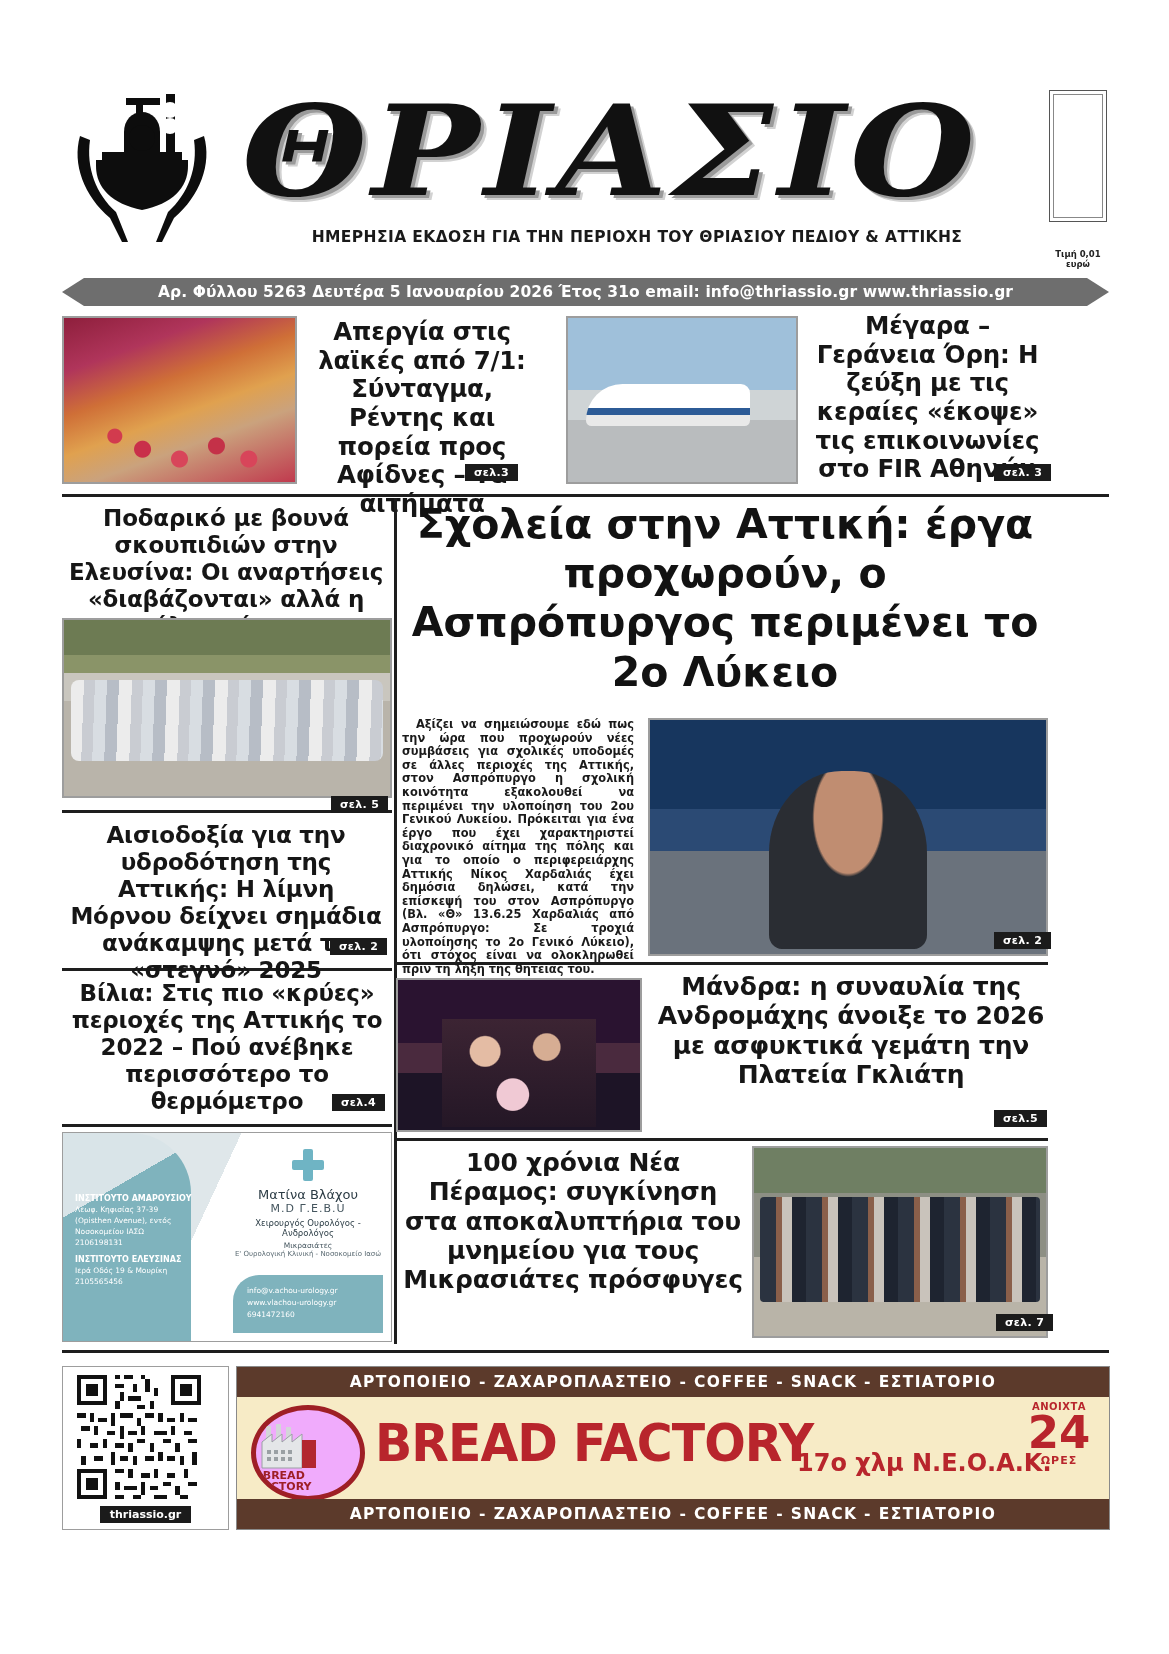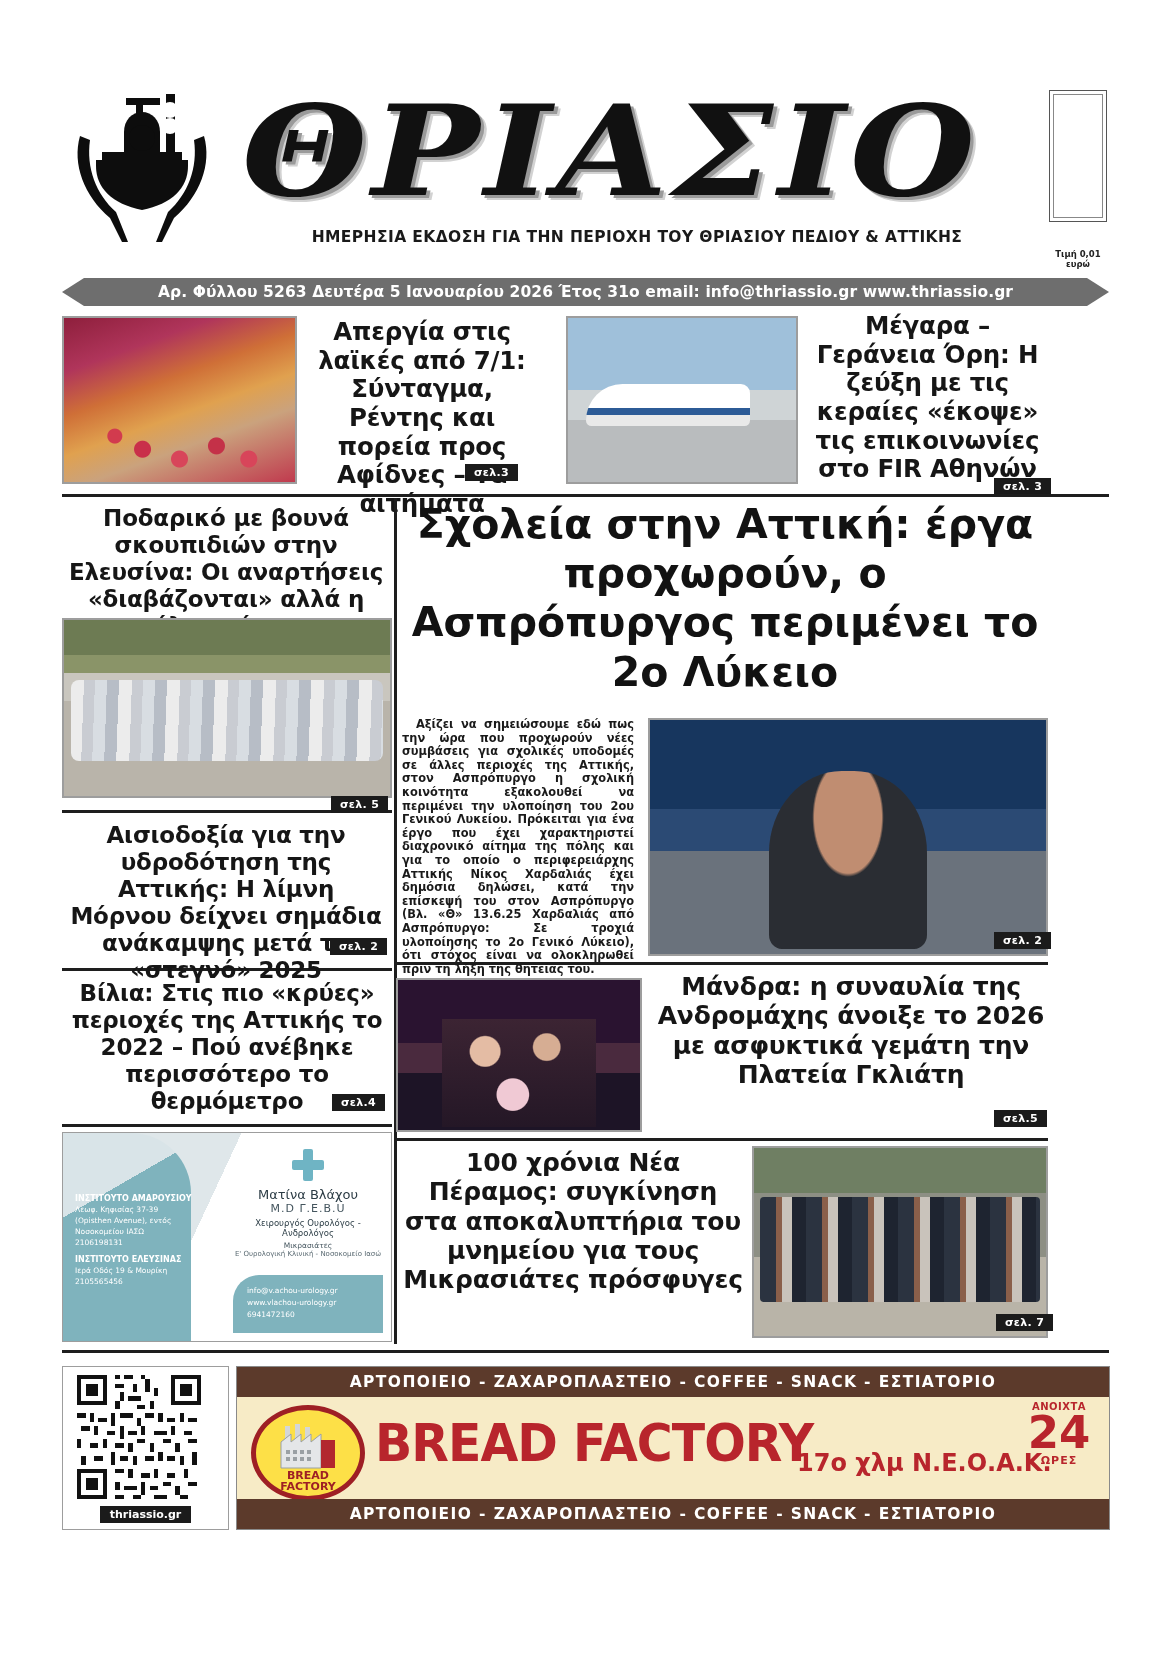--- a/index.html
+++ b/index.html
@@ -80,22 +80,22 @@
   .qr-label{position:absolute;left:0;right:0;bottom:7px;text-align:center;}
   .qr-label span{background:#1b1b1b;color:#fff;font-size:11px;font-weight:700;padding:2px 10px;}
   .bread{position:absolute;left:236px;top:1366px;width:872px;height:162px;border:1px solid #8a8a8a;background:#f5e7bf;overflow:hidden;}
   .bread-strip{position:absolute;left:0;width:100%;height:30px;background:#5c3a2b;color:#fff;
     display:flex;align-items:center;justify-content:center;
     font-size:15.5px;font-weight:700;letter-spacing:1.4px;}
   .bread-top{top:0;}
   .bread-bot{bottom:0;}
   .bread-mid{position:absolute;left:0;top:30px;right:0;bottom:30px;background:#f7ebc6;}
   .bread-logo{position:absolute;left:14px;top:8px;width:104px;height:86px;border-radius:50%;
-    background:#fde047;border:5px solid #9e1f25;display:flex;flex-direction:column;
-    align-items:center;justify-content:flex-end;overflow:hidden;}
+    background:#f0abfc;border:5px solid #9e1f25;display:flex;flex-direction:column;
+    align-items:flex-start;justify-content:flex-end;overflow:hidden;}
   .bread-logo-name{font-size:11px;font-weight:700;color:#9e1f25;line-height:11px;text-align:center;padding-bottom:4px;}
   .bread-title{position:absolute;left:138px;top:16px;font-size:52px;font-weight:700;color:#b8252c;
     letter-spacing:-1px;font-family:"DejaVu Sans","Liberation Sans",sans-serif;transform:scaleX(.94);transform-origin:left;}
   .bread-sub{position:absolute;left:560px;top:52px;font-size:24px;font-weight:700;color:#b8252c;}
   .bread-24{position:absolute;right:10px;top:4px;width:80px;text-align:center;color:#b8252c;}
   .bread-24 .o{font-size:10px;font-weight:700;letter-spacing:.5px;}
   .bread-24 .n{font-size:45px;font-weight:700;line-height:42px;}
   .bread-24 .h{font-size:11px;font-weight:700;letter-spacing:1px;}
 
   
@@ -175,21 +175,21 @@
   <div class="photo teaser-l-photo">
     <div class="im im-market"></div>
   </div>
   <div class="hl teaser-l-text">Απεργία στις λαϊκές από 7/1: Σύνταγμα, Ρέντης και πορεία προς Αφίδνες – Τα αιτήματα</div>
   <div class="pagetag" style="left:465px;top:464px;">σελ.3</div>
 
   <div class="photo teaser-r-photo">
     <div class="im im-airport" style="position:relative;"></div>
   </div>
   <div class="hl teaser-r-text">Μέγαρα – Γεράνεια Όρη: Η ζεύξη με τις κεραίες «έκοψε» τις επικοινωνίες στο FIR Αθηνών</div>
-  <div class="pagetag" style="left:994px;top:478px;">σελ. 3</div>
+  <div class="pagetag" style="left:994px;top:464px;">σελ. 3</div>
 
   <div class="rule" style="left:62px;top:494px;width:1047px;height:3px;"></div>
   <div class="rule" style="left:394px;top:498px;width:3px;height:846px;"></div>
   <div class="rule" style="left:62px;top:810px;width:330px;height:3px;"></div>
   <div class="rule" style="left:62px;top:968px;width:330px;height:3px;"></div>
   <div class="rule" style="left:62px;top:1124px;width:330px;height:3px;"></div>
   <div class="rule" style="left:396px;top:962px;width:652px;height:3px;"></div>
   <div class="rule" style="left:396px;top:1138px;width:652px;height:3px;"></div>
   <div class="rule" style="left:62px;top:1350px;width:1047px;height:3px;"></div>
 

